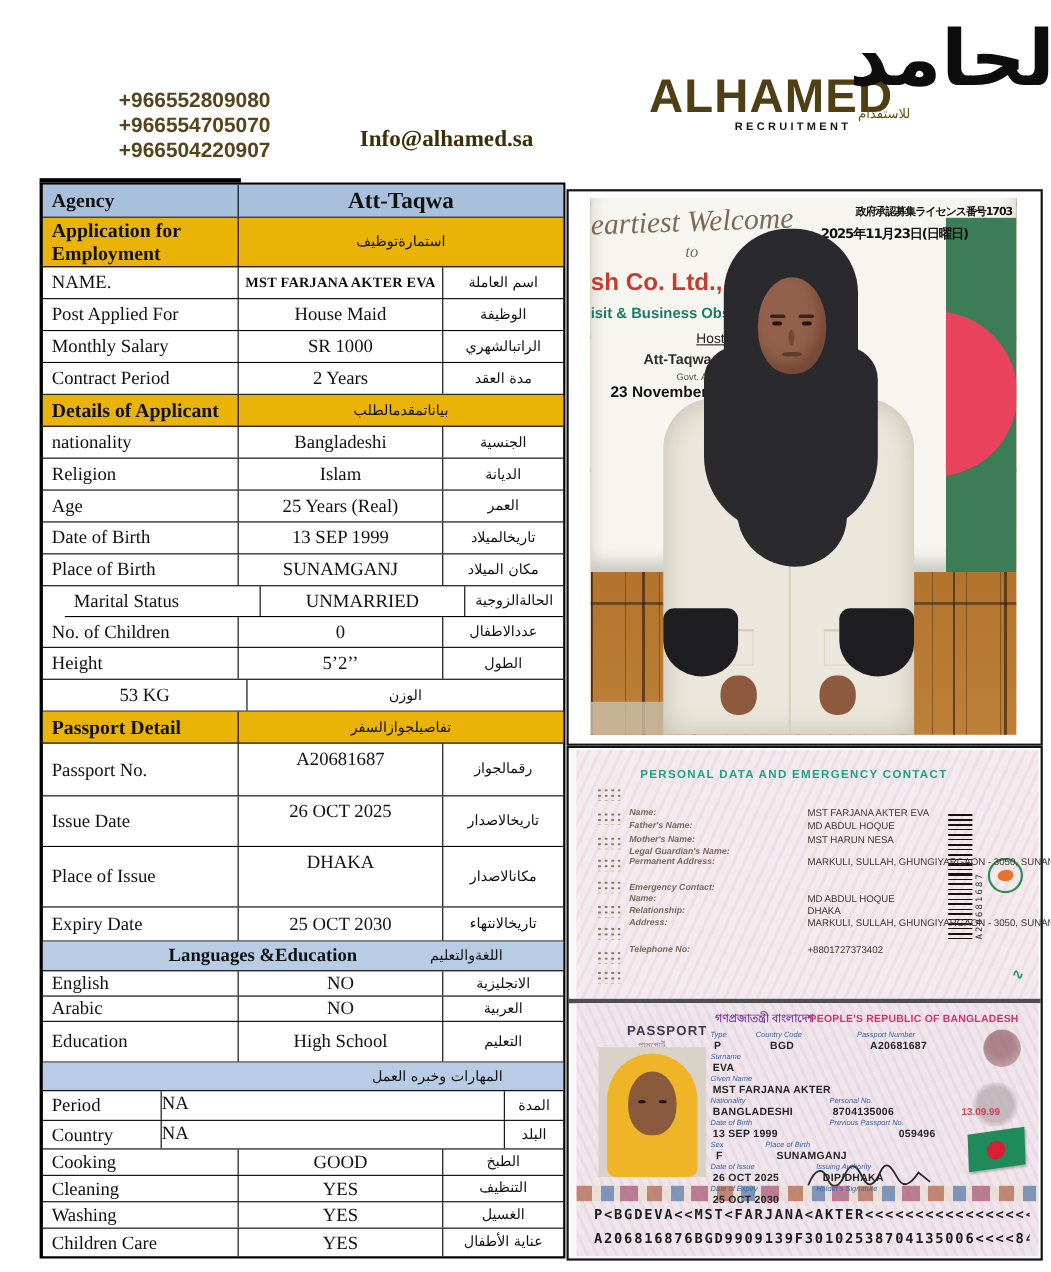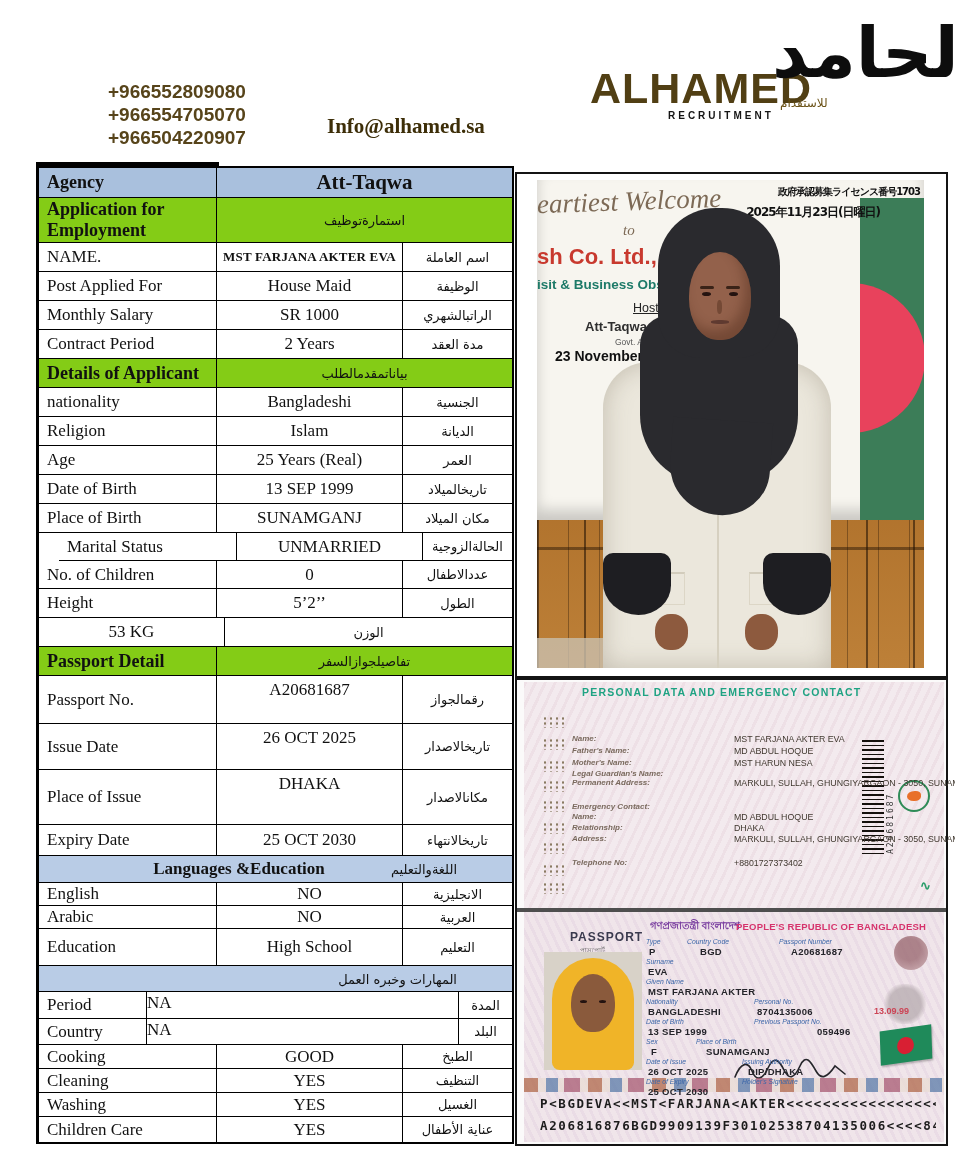--- a/index.html
+++ b/index.html
@@ -30,21 +30,21 @@
       overflow:hidden;}
   .tc:last-child{border-right:none;}
   .c-label{width:178px;padding-left:8px;font-size:17px;}
   .c-value{width:186px;justify-content:center;text-align:center;font-size:17px;}
   .c-arabic{flex:1;justify-content:center;text-align:center;direction:rtl;
             font-family:"DejaVu Sans",sans-serif;font-size:13px;}
   .w-label{width:108px;padding-left:8px;font-size:17px;}
   .w-value{width:312px;justify-content:flex-start;font-size:17px;align-items:flex-start;padding-top:1px;}
   .w-arabic{flex:1;justify-content:center;direction:rtl;font-family:"DejaVu Sans",sans-serif;font-size:13px;}
   .row-agency{background:#a9c0dd;}
-  .row-sec{background:#84cc16;}
+  .row-sec{background:#eab308;}
   .row-sec .c-label,.row-agency .c-label{font-weight:bold;font-size:18px;}
   .row-agency .c-value{font-weight:bold;font-size:21px;}
   .row-ban{background:#b9cce6;position:relative;}
   .ban-label{position:absolute;left:0;width:400px;text-align:center;font-weight:bold;font-size:17px;top:50%;transform:translateY(-50%);}
   .ban-ar{position:absolute;right:55px;direction:rtl;font-family:"DejaVu Sans",sans-serif;font-size:13px;top:50%;transform:translateY(-50%);}
   .v-small{font-weight:bold;font-size:13px;letter-spacing:.2px;}
   .v-top{align-items:flex-start !important;padding-top:4px;}
 
   
   .frame-photo{left:515px;top:172px;width:433px;height:506px;border:2px solid #141414;box-sizing:border-box;background:#fff;}
@@ -95,21 +95,21 @@
   .coat-line{position:absolute;left:50%;top:80px;width:2px;height:226px;background:#d6d0c0;}
   .pocket{position:absolute;top:210px;width:52px;height:30px;border:1px solid #dcd6c6;border-top:2px solid #d2ccbc;}
   .cuff{position:absolute;top:373px;width:68px;height:62px;background:#1e1e22;border-radius:10px 10px 48% 52%;}
   .hand{position:absolute;top:434px;width:33px;height:36px;background:#8d5a3e;border-radius:46%;}
   .floor{position:absolute;left:0;top:458px;width:70px;height:30px;background:#c9bfae;opacity:.8;}
 
   
   .frame-pass{left:515px;top:678px;width:433px;height:468px;border:2px solid #141414;box-sizing:border-box;background:#fbfafa;}
   .pd-page{position:absolute;left:7px;top:2px;width:420px;height:226px;background:#f3eaee;
      background-image:repeating-linear-gradient(115deg, rgba(200,150,170,.12) 0 3px, rgba(255,255,255,0) 3px 9px);}
-  .pd-title{position:absolute;left:58px;top:4px;font-family:"Liberation Sans",sans-serif;font-weight:bold;
+  .pd-title{position:absolute;left:58px;top:16px;font-family:"Liberation Sans",sans-serif;font-weight:bold;
             font-size:10.5px;letter-spacing:1.2px;color:#1fa383;}
   .pd-label{position:absolute;left:48px;font-family:"Liberation Sans",sans-serif;font-weight:bold;
             font-style:italic;font-size:8px;color:#7a6a5e;white-space:nowrap;}
   .pd-value{position:absolute;left:210px;font-family:"Liberation Sans",sans-serif;
             font-size:8.8px;color:#40382f;white-space:nowrap;}
   .dots{position:absolute;left:18px;width:22px;height:12px;
         background-image:radial-gradient(circle,#8a7a62 1px,rgba(0,0,0,0) 1.3px);background-size:6px 5px;}
   .barcode{position:absolute;left:338px;top:58px;width:22px;height:114px;
         background:repeating-linear-gradient(180deg,#14100c 0 2px,rgba(0,0,0,0) 2px 5px, #14100c 5px 6px, rgba(0,0,0,0) 6px 9px);}
   .bc-num{position:absolute;left:362px;top:58px;height:114px;writing-mode:vertical-rl;

